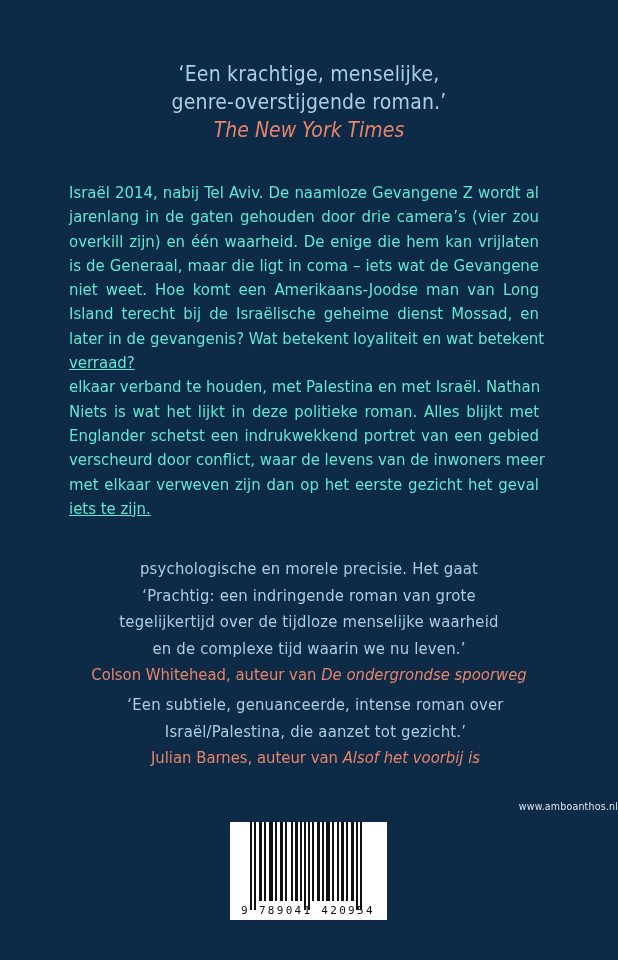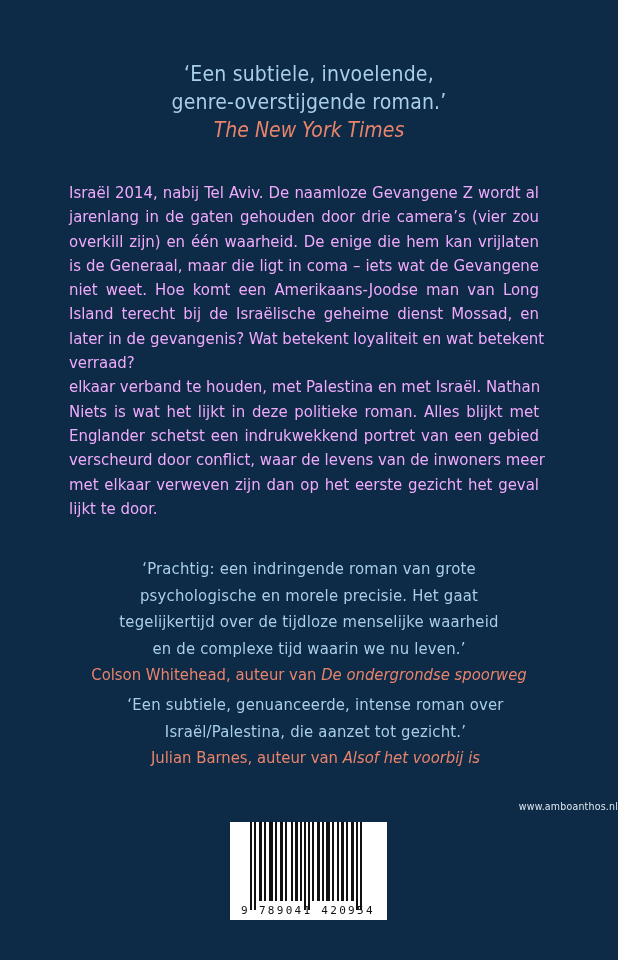--- a/index.html
+++ b/index.html
@@ -39,35 +39,36 @@
       font-size: 21px;
       line-height: 28px;
       font-style: italic;
       color: #e9846b;
     }
     .blurb {
       position: absolute;
       left: 69px;
       top: 181px;
       width: 470px;
-      color: #f0abfc;
+      color: #5eead4;
       font-size: 16.6px;
       line-height: 24.3px;
       text-align: justify;
       letter-spacing: 0px;
       font-stretch: condensed;
     }
     .blurb .line {
       display: block;
       text-align: justify;
       text-align-last: justify;
       white-space: nowrap;
     }
     .blurb .line.last {
       text-align-last: left;
+      text-decoration: underline;
     }
     .quote-mid {
       top: 556px;
     }
     .quote-mid .quote-text, .quote-low .quote-text {
       font-size: 16.5px;
       line-height: 26.5px;
     }
     .quote-mid .attr, .quote-low .attr {
       font-size: 16.5px;
@@ -122,21 +123,21 @@
       letter-spacing: 2.3px;
       background: transparent;
     }
   </style>
 </head>
 <body>
 
 <div class="cover">
 
   <div class="quote-block top-quote">
-    <div class="quote-text">‘Een subtiele, invoelende,</div>
+    <div class="quote-text">‘Een krachtige, menselijke,</div>
     <div class="quote-text">genre-overstijgende roman.’</div>
     <div class="source">The New York Times</div>
   </div>
 
   <div class="blurb">
     <div>
       <span class="line">Israël 2014, nabij Tel Aviv. De naamloze Gevangene Z wordt al</span>
       <span class="line">jarenlang in de gaten gehouden door drie camera’s (vier zou</span>
       <span class="line">overkill zijn) en één waarheid. De enige die hem kan vrijlaten</span>
       <span class="line">is de Generaal, maar die ligt in coma – iets wat de Gevangene</span>
@@ -144,27 +145,27 @@
       <span class="line">Island terecht bij de Israëlische geheime dienst Mossad, en</span>
       <span class="line">later in de gevangenis? Wat betekent loyaliteit en wat betekent</span>
       <span class="line last">verraad?</span>
     </div>
     <div>
       <span class="line">elkaar verband te houden, met Palestina en met Israël. Nathan</span>
       <span class="line">Niets is wat het lijkt in deze politieke roman. Alles blijkt met</span>
       <span class="line">Englander schetst een indrukwekkend portret van een gebied</span>
       <span class="line">verscheurd door conflict, waar de levens van de inwoners meer</span>
       <span class="line">met elkaar verweven zijn dan op het eerste gezicht het geval</span>
-      <span class="line last">lijkt te door.</span>
+      <span class="line last">iets te zijn.</span>
     </div>
   </div>
 
   <div class="quote-block quote-mid">
+    <div class="quote-text">psychologische en morele precisie. Het gaat</div>
     <div class="quote-text">‘Prachtig: een indringende roman van grote</div>
-    <div class="quote-text">psychologische en morele precisie. Het gaat</div>
     <div class="quote-text">tegelijkertijd over de tijdloze menselijke waarheid</div>
     <div class="quote-text">en de complexe tijd waarin we nu leven.’</div>
     <div class="attr"><span>Colson Whitehead, auteur van </span><i>De ondergrondse spoorweg</i></div>
   </div>
 
   <div class="quote-block quote-low">
     <div class="quote-text">‘Een subtiele, genuanceerde, intense roman over</div>
     <div class="quote-text">Israël/Palestina, die aanzet tot gezicht.’</div>
     <div class="attr"><span>Julian Barnes, auteur van </span><i>Alsof het voorbij is</i></div>
   </div>

